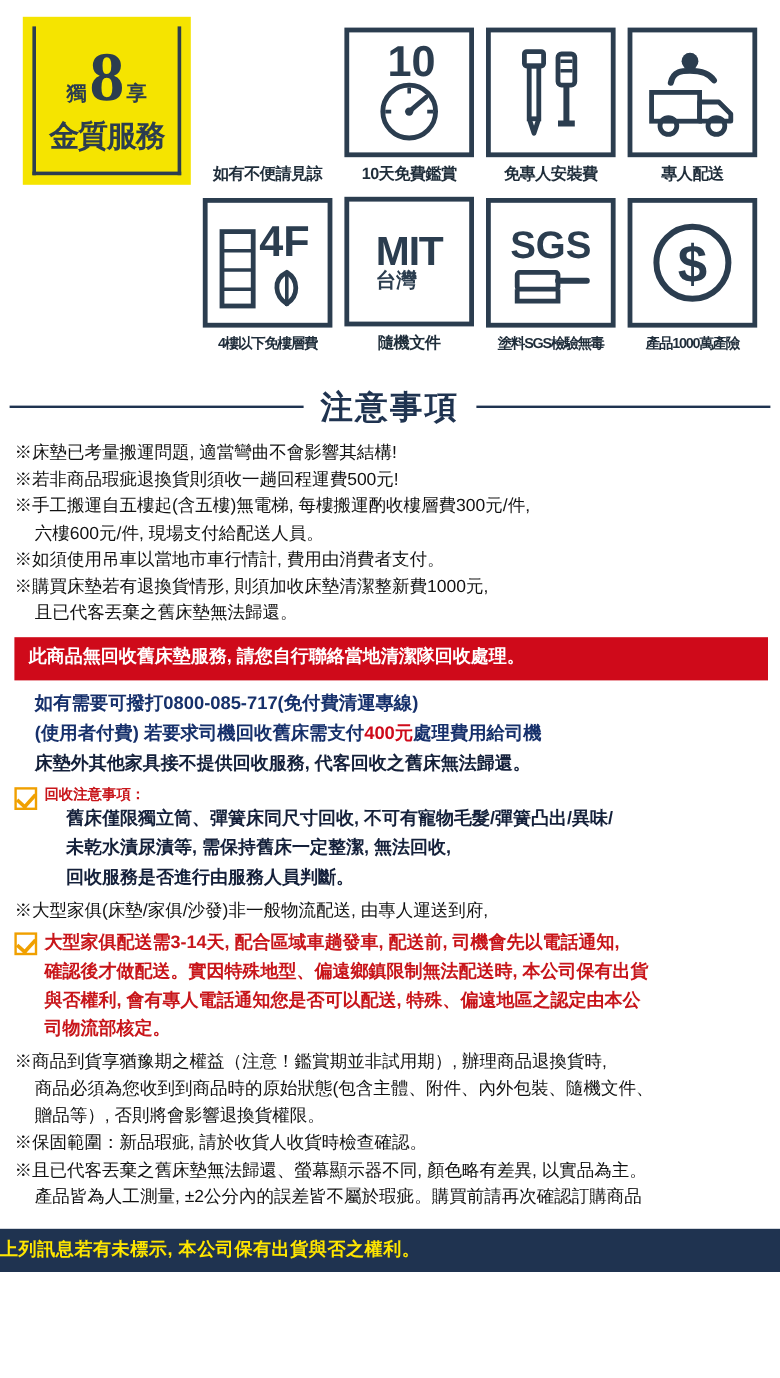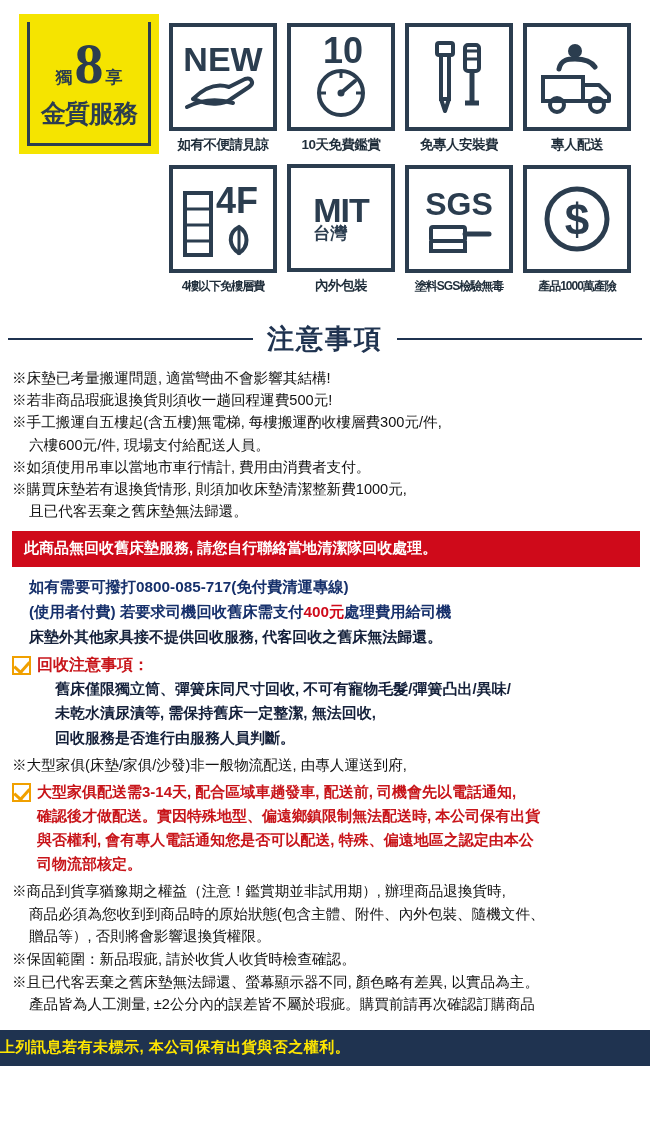--- a/index.html
+++ b/index.html
@@ -190,21 +190,21 @@
     left: 3px; top: 0px;
     width: 7px; height: 12px;
     border: solid #f0a000;
     border-width: 0 3px 3px 0;
     transform: rotate(42deg);
   }
   .check-body { flex: 1; }
   .check-title {
     color: #c8151a;
     font-weight: bold;
-    font-size: 16px;
+    font-size: 12px;
   }
   .recycle-note {
     color: #14203a;
     font-weight: bold;
     font-size: 15px;
     line-height: 1.62;
     padding-left: 18px;
   }
   .red-para {
     color: #c8151a;
@@ -240,27 +240,20 @@
         <div class="gold-top">
           <span class="gold-ch-small">獨</span>
           <span class="gold-num">8</span>
           <span class="gold-ch-small">享</span>
         </div>
         <div class="gold-bottom">金質服務</div>
       </div>
     </div>
 
     <div class="badge-cell">
-      <div class="badge-box">
-        <svg class="badge-svg" width="96" height="96" viewBox="0 0 96 96">
-          <text x="48" y="42" text-anchor="middle" font-family="Liberation Sans, sans-serif" font-size="34" font-weight="bold" fill="#2b3d4f">NEW</text>
-          <path d="M18 70 C30 58 42 54 54 58 L70 50 C76 48 80 54 74 58 L56 70 C48 76 34 76 24 72 Z" fill="none" stroke="#2b3d4f" stroke-width="4" stroke-linejoin="round"></path>
-          <path d="M12 78 C28 70 44 70 58 74" fill="none" stroke="#2b3d4f" stroke-width="4" stroke-linecap="round"></path>
-        </svg>
-      </div>
       <div class="badge-caption">如有不便請見諒</div>
     </div>
 
     <div class="badge-cell">
       <div class="badge-box">
         <svg class="badge-svg" width="96" height="96" viewBox="0 0 96 96">
           <text x="50" y="34" text-anchor="middle" font-family="Liberation Sans, sans-serif" font-size="36" font-weight="bold" fill="#2b3d4f">10</text>
           <circle cx="48" cy="64" r="22" fill="none" stroke="#2b3d4f" stroke-width="4"></circle>
           <circle cx="48" cy="64" r="3.5" fill="#2b3d4f"></circle>
           <line x1="48" y1="64" x2="62" y2="52" stroke="#2b3d4f" stroke-width="4" stroke-linecap="round"></line>
@@ -321,21 +314,21 @@
       <div class="badge-caption small">4樓以下免樓層費</div>
     </div>
 
     <div class="badge-cell">
       <div class="badge-box">
         <div class="mit">
           <span>MIT</span>
           <small>台灣</small>
         </div>
       </div>
-      <div class="badge-caption">內外包裝</div>
+      <div class="badge-caption">隨機文件</div>
     </div>
 
     <div class="badge-cell">
       <div class="badge-box">
         <svg class="badge-svg" width="96" height="96" viewBox="0 0 96 96">
           <text x="48" y="44" text-anchor="middle" font-family="Liberation Sans, sans-serif" font-size="32" font-weight="bold" fill="#2b3d4f">SGS</text>
           <rect x="20" y="56" width="34" height="14" rx="2" fill="none" stroke="#2b3d4f" stroke-width="4"></rect>
           <line x1="54" y1="63" x2="78" y2="63" stroke="#2b3d4f" stroke-width="5" stroke-linecap="round"></line>
           <path d="M20 70 L20 80 L54 80 L54 70" fill="none" stroke="#2b3d4f" stroke-width="4"></path>
         </svg>

